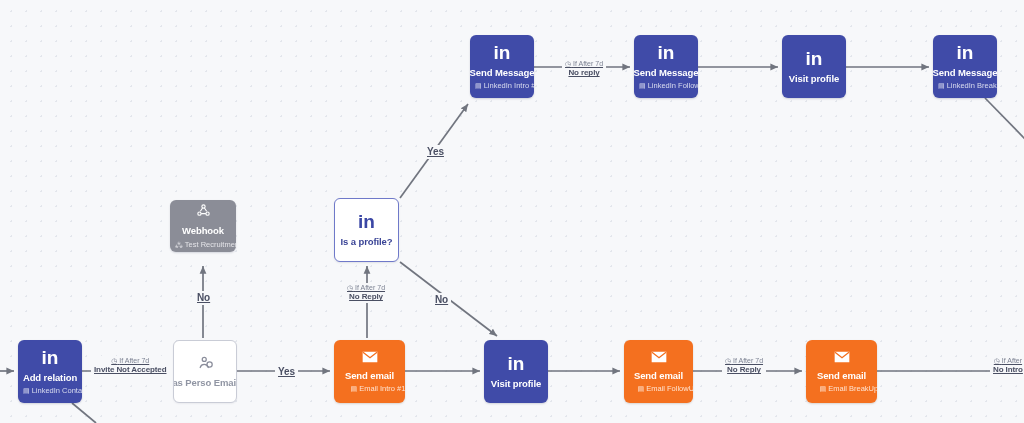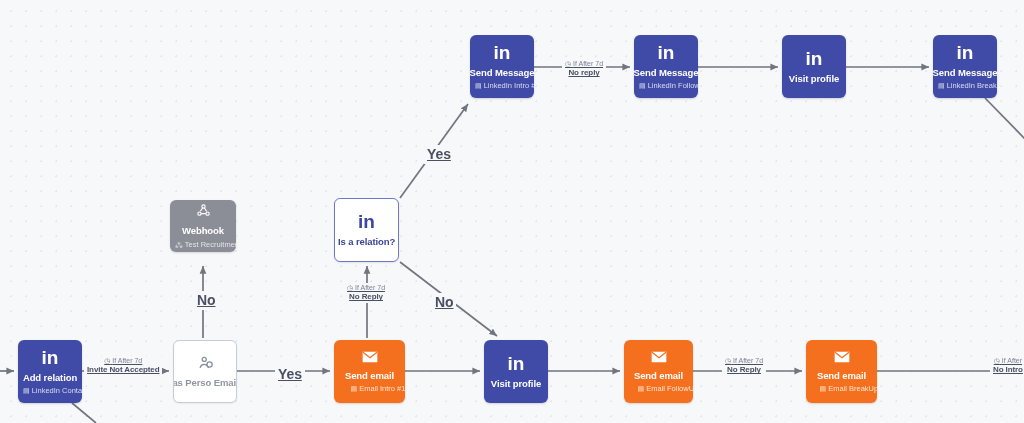--- a/index.html
+++ b/index.html
@@ -104,21 +104,21 @@
     letter-spacing: -.1px;
     text-decoration: underline;
   }
   .elabel .cond {
     display: block;
     font-size: 7px;
     font-weight: normal;
     color: #7b8091;
     letter-spacing: 0;
   }
-  .elabel.plain { font-size: 14px; }
+  .elabel.plain { font-size: 10px; }
 </style>
 </head>
 <body>
 
 <div id="canvas">
 
   <svg id="edges" viewBox="0 0 1024 423" xmlns="http://www.w3.org/2000/svg">
     <defs>
       <marker id="arrow" viewBox="0 0 10 10" refX="9" refY="5" markerWidth="5" markerHeight="5" orient="auto-start-reverse">
         <path d="M 0 1 L 9 5 L 0 9 z" fill="#71757f"></path>
@@ -207,21 +207,21 @@
     </span>
     <span class="ttl">Send email</span>
     <span class="sub">
       <span class="subicon">▤</span>
       <span>Email Intro #1</span>
     </span>
   </div>
 
   <div class="node n-white" style="left:334px; top:198px; width:65px; height:64px;">
     <span class="icon">in</span>
-    <span class="ttl">Is a relation?</span>
+    <span class="ttl">Is a profile?</span>
   </div>
 
   <div class="node n-blue" style="left:470px; top:35px; width:64px; height:63px;">
     <span class="icon">in</span>
     <span class="ttl">Send Message</span>
     <span class="sub">
       <span class="subicon">▤</span>
       <span>LinkedIn Intro #1</span>
     </span>
   </div>
@@ -275,21 +275,21 @@
 
   <div class="node n-blue" style="left:933px; top:35px; width:64px; height:63px;">
     <span class="icon">in</span>
     <span class="ttl">Send Message</span>
     <span class="sub">
       <span class="subicon">▤</span>
       <span>LinkedIn Break...</span>
     </span>
   </div>
 
-  <div class="elabel" style="left:84px; top:356px;">
+  <div class="elabel" style="left:91px; top:356px;">
     <span class="cond">
       <span>◷</span>
       <span>If After 7d</span>
     </span>
     <span>Invite Not Accepted</span>
   </div>
 
   <div class="elabel plain" style="left:194px; top:291px;">
     <span>No</span>
   </div>

